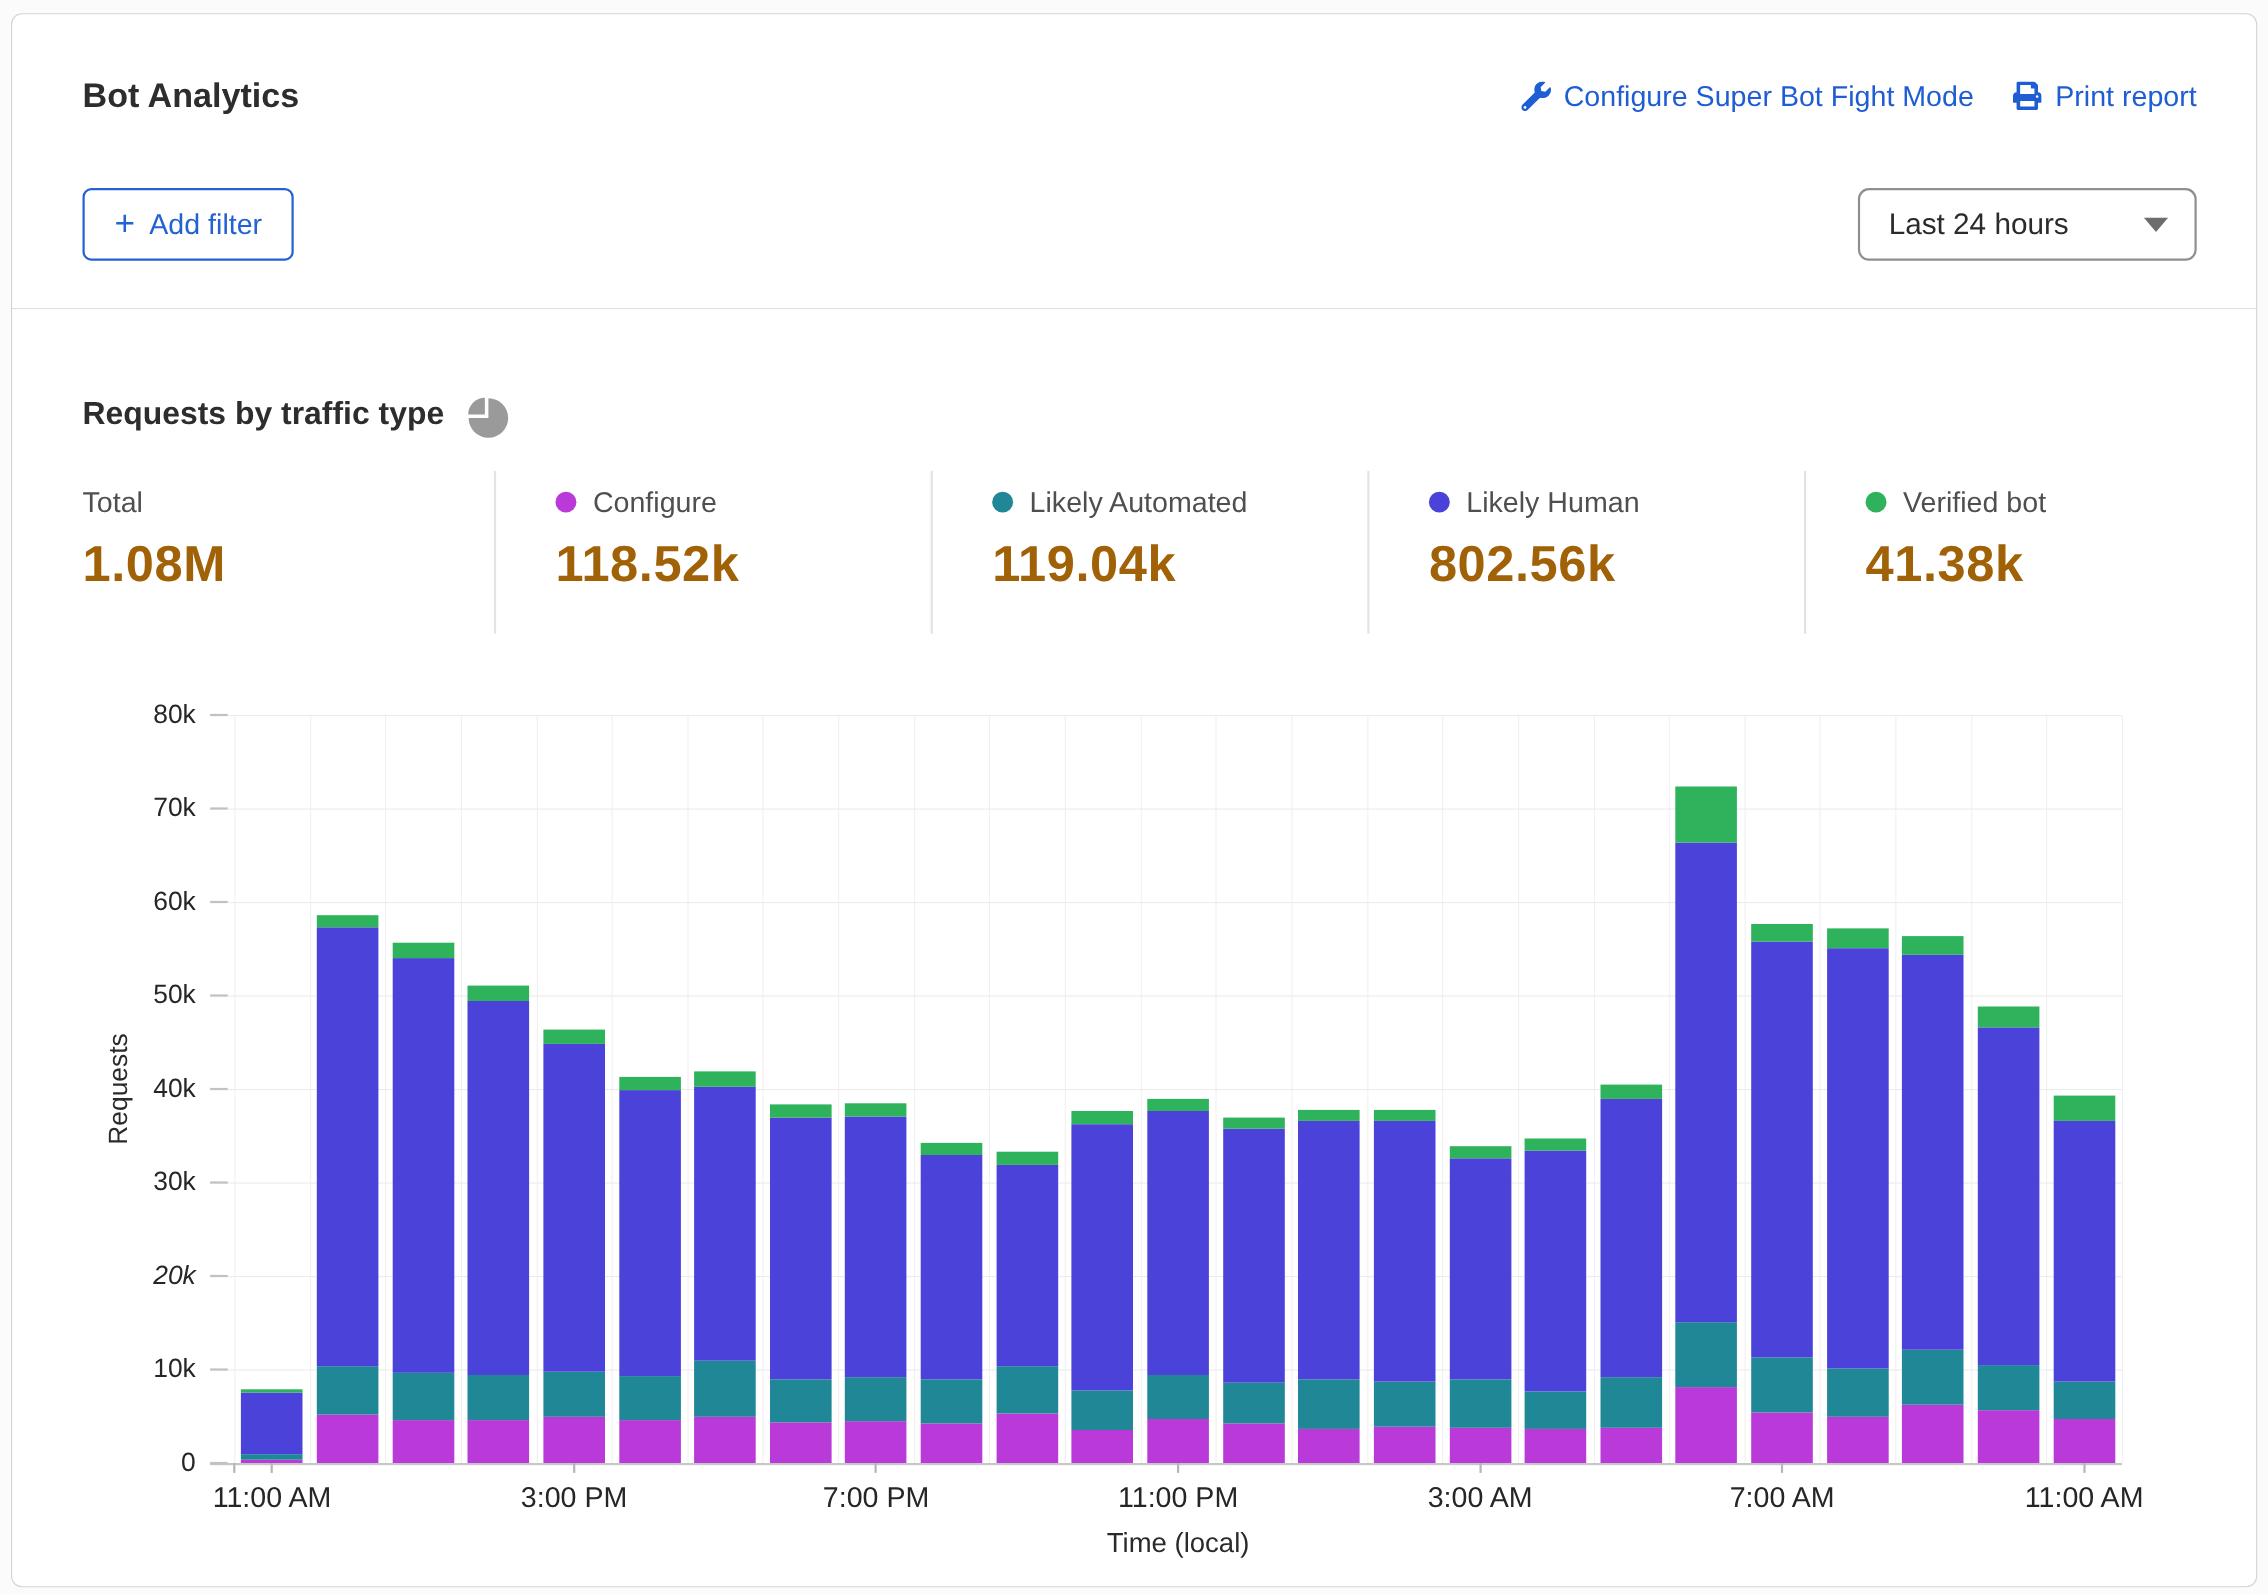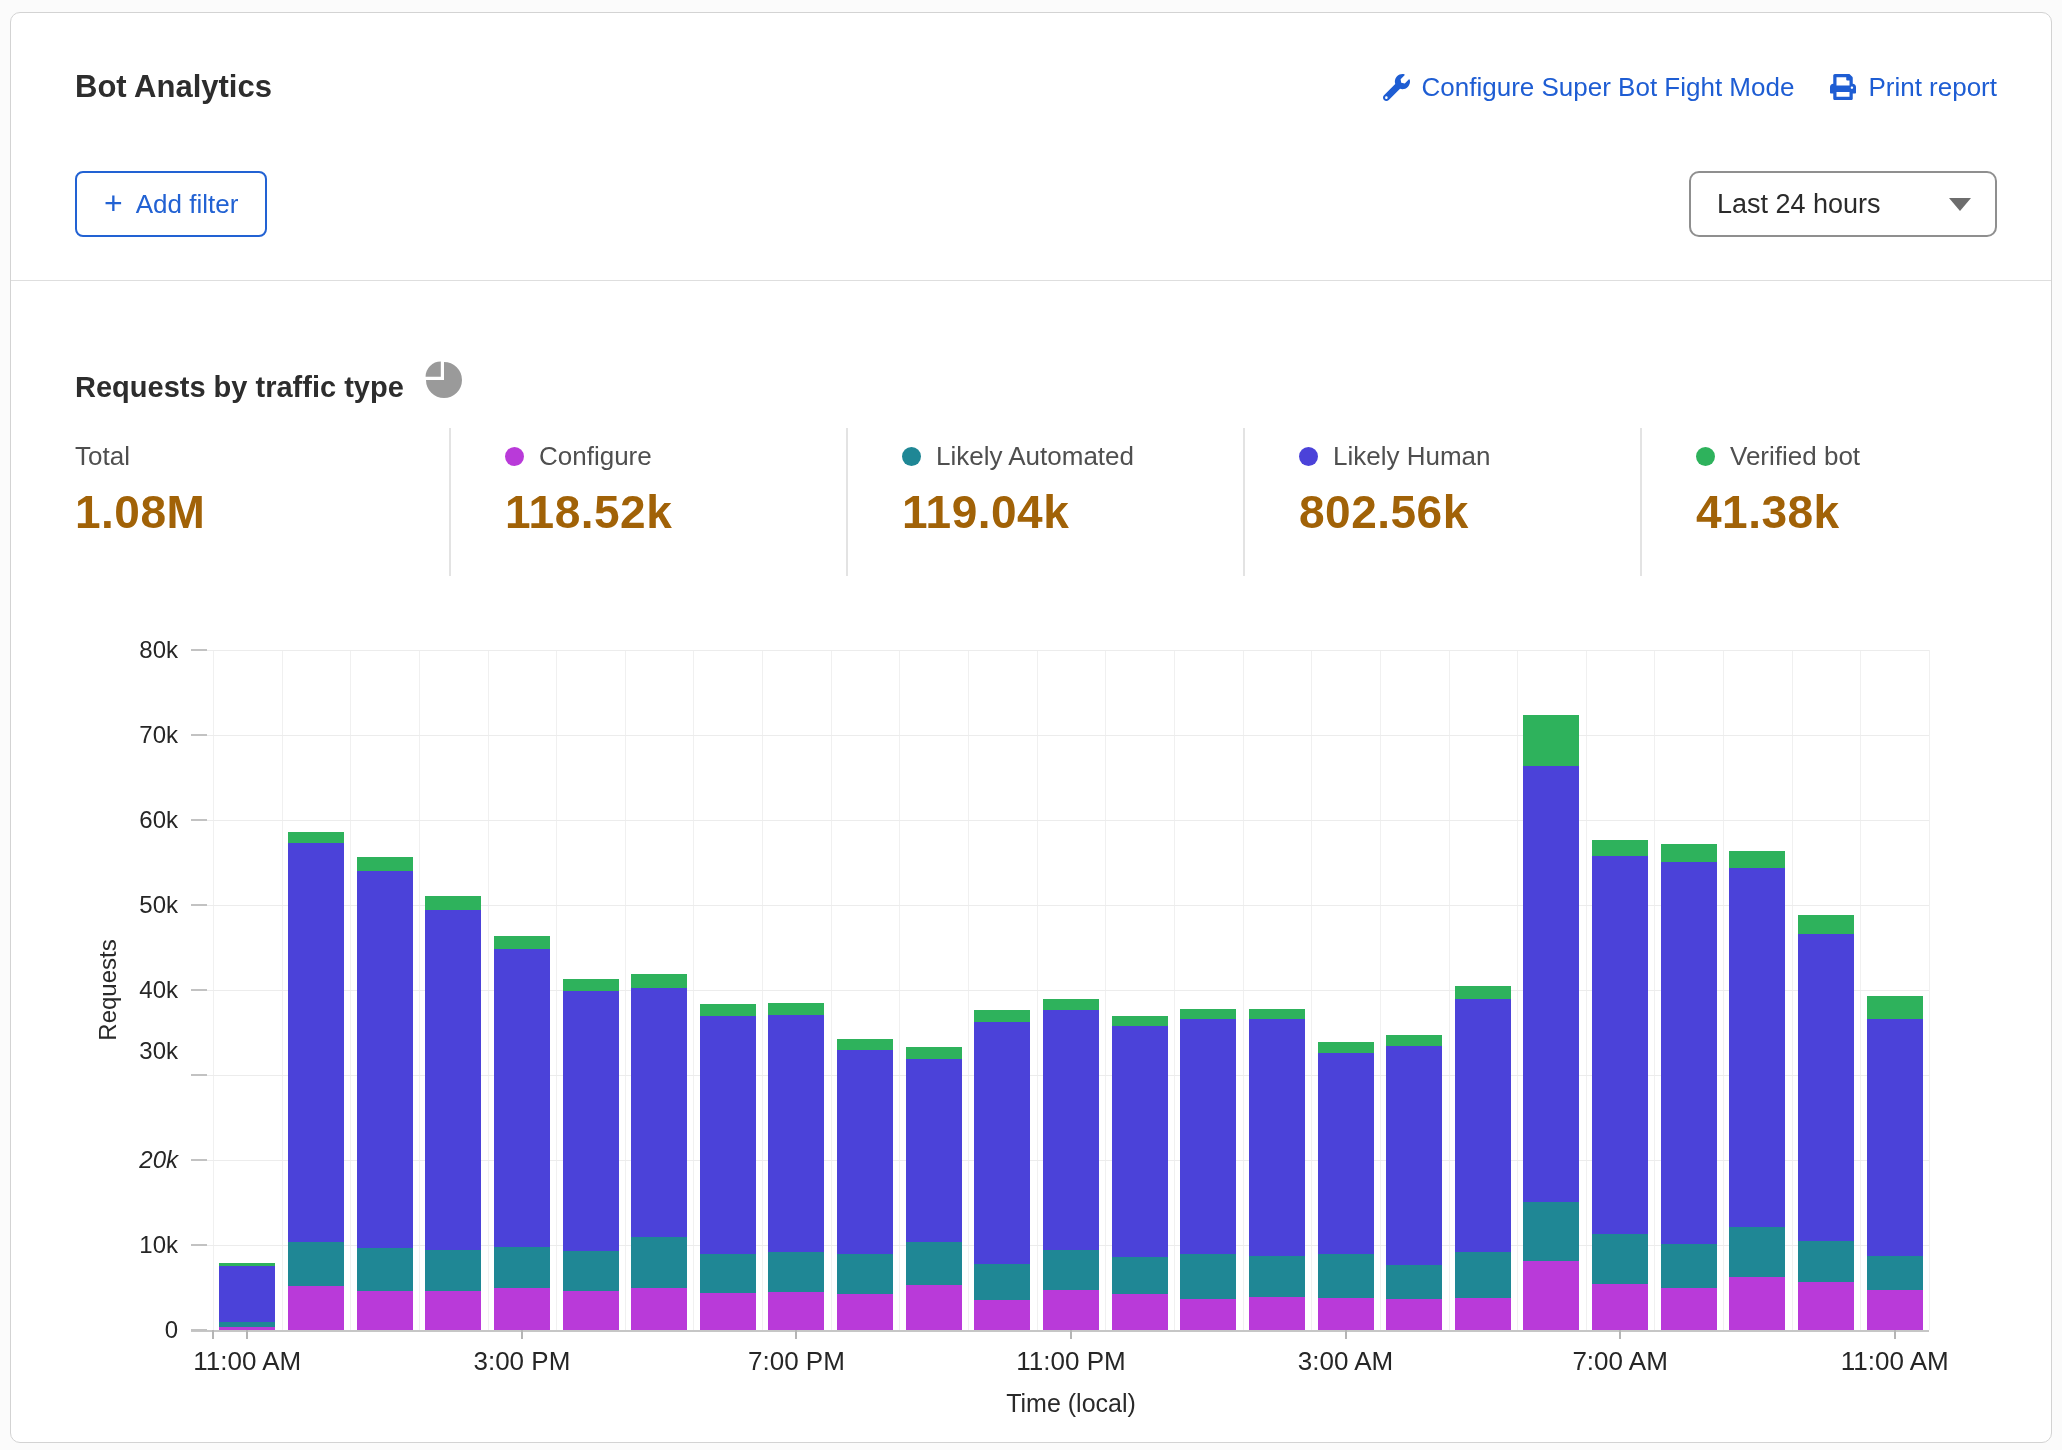--- a/index.html
+++ b/index.html
@@ -29,21 +29,21 @@
   }
   .plus-glyph { font-size:32px; line-height:1; margin-top:-3px; font-weight:400; }
   .time-range {
     width:308px; height:66px; padding:0 24px 0 26px;
     border:2px solid #8f8f8f; border-radius:10px; background:#fff;
     display:flex; align-items:center; justify-content:space-between;
     font-size:27px; color:#2b2b2b; cursor:pointer;
   }
   .chevron-down { width:0; height:0; border-left:11px solid transparent; border-right:11px solid transparent; border-top:13px solid #6d6d6d; }
   
-  .section-title-row { position:absolute; top:347px; left:64px; display:flex; align-items:flex-end; gap:20px; }
+  .section-title-row { position:absolute; top:347px; left:64px; display:flex; align-items:flex-start; gap:20px; }
   .section-title { font-size:29px; font-weight:700; color:#2d2d2d; margin:0; }
   
   .stats-row { position:absolute; top:415px; left:64px; right:40px; height:148px; display:flex; }
   .stat { padding-top:13px; }
   .stat.first { width:374px; }
   .stat + .stat { width:397px; border-left:2px solid #e3e3e3; padding-left:54px; }
   .stat:last-child { flex:1; }
   .stat-label-row { display:flex; align-items:center; gap:15px; font-size:26px; color:#4f4f4f; }
   .dot { width:19px; height:19px; border-radius:50%; flex:0 0 auto; }
   .stat-value { font-size:46px; font-weight:700; color:#a16207; margin-top:13px; letter-spacing:0.5px; }
@@ -181,21 +181,21 @@
       <div class="htick" style="top: 679px;"></div>
       <div class="ytick-label" style="top: 680px;">0</div>
       <div class="hgrid" style="top: 595px;"></div>
       <div class="htick" style="top: 594px;"></div>
       <div class="ytick-label" style="top: 595px;">10k</div>
       <div class="hgrid" style="top: 510px;"></div>
       <div class="htick" style="top: 509px;"></div>
       <div class="ytick-label" style="top: 510px; font-style: italic;">20k</div>
       <div class="hgrid" style="top: 425px;"></div>
       <div class="htick" style="top: 424px;"></div>
-      <div class="ytick-label" style="top: 401px;">30k</div>
+      <div class="ytick-label" style="top: 425px;">30k</div>
       <div class="hgrid" style="top: 340px;"></div>
       <div class="htick" style="top: 339px;"></div>
       <div class="ytick-label" style="top: 340px;">40k</div>
       <div class="hgrid" style="top: 255px;"></div>
       <div class="htick" style="top: 254px;"></div>
       <div class="ytick-label" style="top: 255px;">50k</div>
       <div class="hgrid" style="top: 170px;"></div>
       <div class="htick" style="top: 169px;"></div>
       <div class="ytick-label" style="top: 170px;">60k</div>
       <div class="hgrid" style="top: 85px;"></div>

